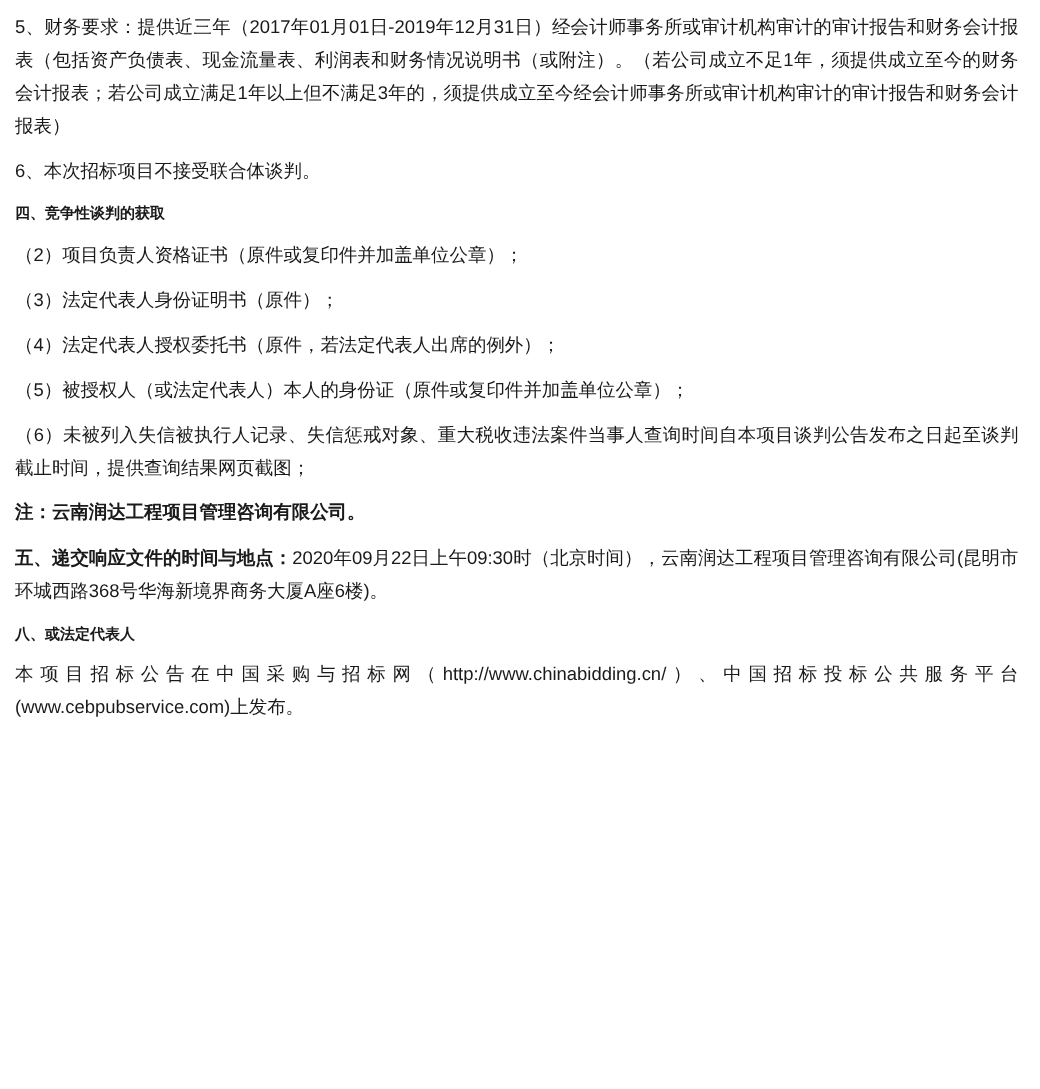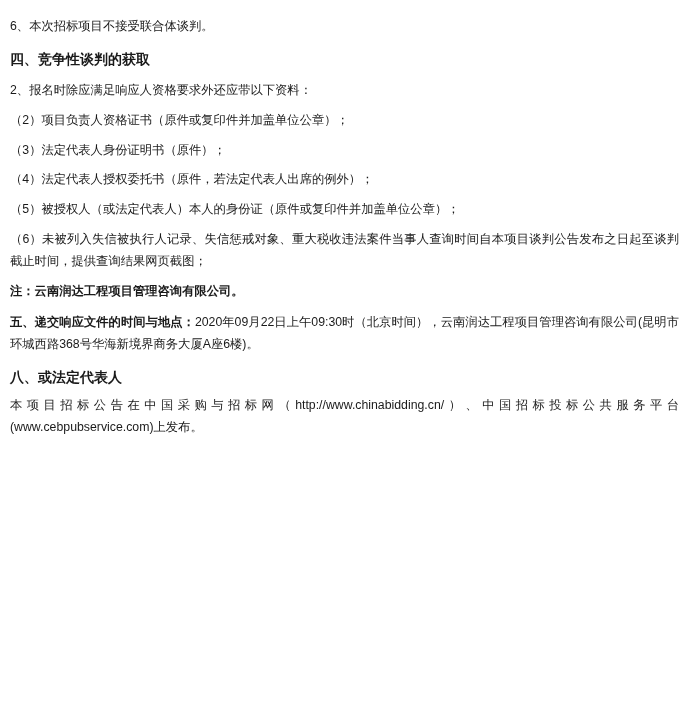--- a/index.html
+++ b/index.html
@@ -25,48 +25,48 @@
     margin: 0 0 2px 0;
     text-align: justify;
     text-justify: inter-ideograph;
   }
   .para {
     text-indent: 0;
   }
   .heading {
     font-weight: bold;
     margin: 9px 0 6px 0;
-    font-size: 14px;
+    font-size: 10px;
   }
   .note {
     font-weight: bold;
     margin: 4px 0 4px 0;
   }
   .indent-item {
     margin: 0 0 2px 0;
   }
   .spaced {
     margin-top: 8px;
   }
   .block-gap {
     margin-top: 9px;
   }
 </style>
 </head>
 <body>
 
 <div class="page">
 
+  <p class="para">5、财务要求：提供近三年（2017年01月01日-2019年12月31日）经会计师事务所或审计机构审计的审计报告和财务会计报表（包括资产负债表、现金流量表、利润表和财务情况说明书（或附注）。（若公司成立不足1年，须提供成立至今的财务会计报表；若公司成立满足1年以上但不满足3年的，须提供成立至今经会计师事务所或审计机构审计的审计报告和财务会计报表）</p>
 
   <p class="para spaced">6、本次招标项目不接受联合体谈判。</p>
 
   <p class="heading">四、竞争性谈判的获取</p>
 
 
-  <p class="para spaced">2、报名时除应满足响应人资格要求外还应带以下资料：</p>
 
 
   <p class="indent-item spaced">（2）项目负责人资格证书（原件或复印件并加盖单位公章）；</p>
 
   <p class="indent-item spaced">（3）法定代表人身份证明书（原件）；</p>
 
   <p class="indent-item spaced">（4）法定代表人授权委托书（原件，若法定代表人出席的例外）；</p>
 
   <p class="indent-item spaced">（5）被授权人（或法定代表人）本人的身份证（原件或复印件并加盖单位公章）；</p>
 

